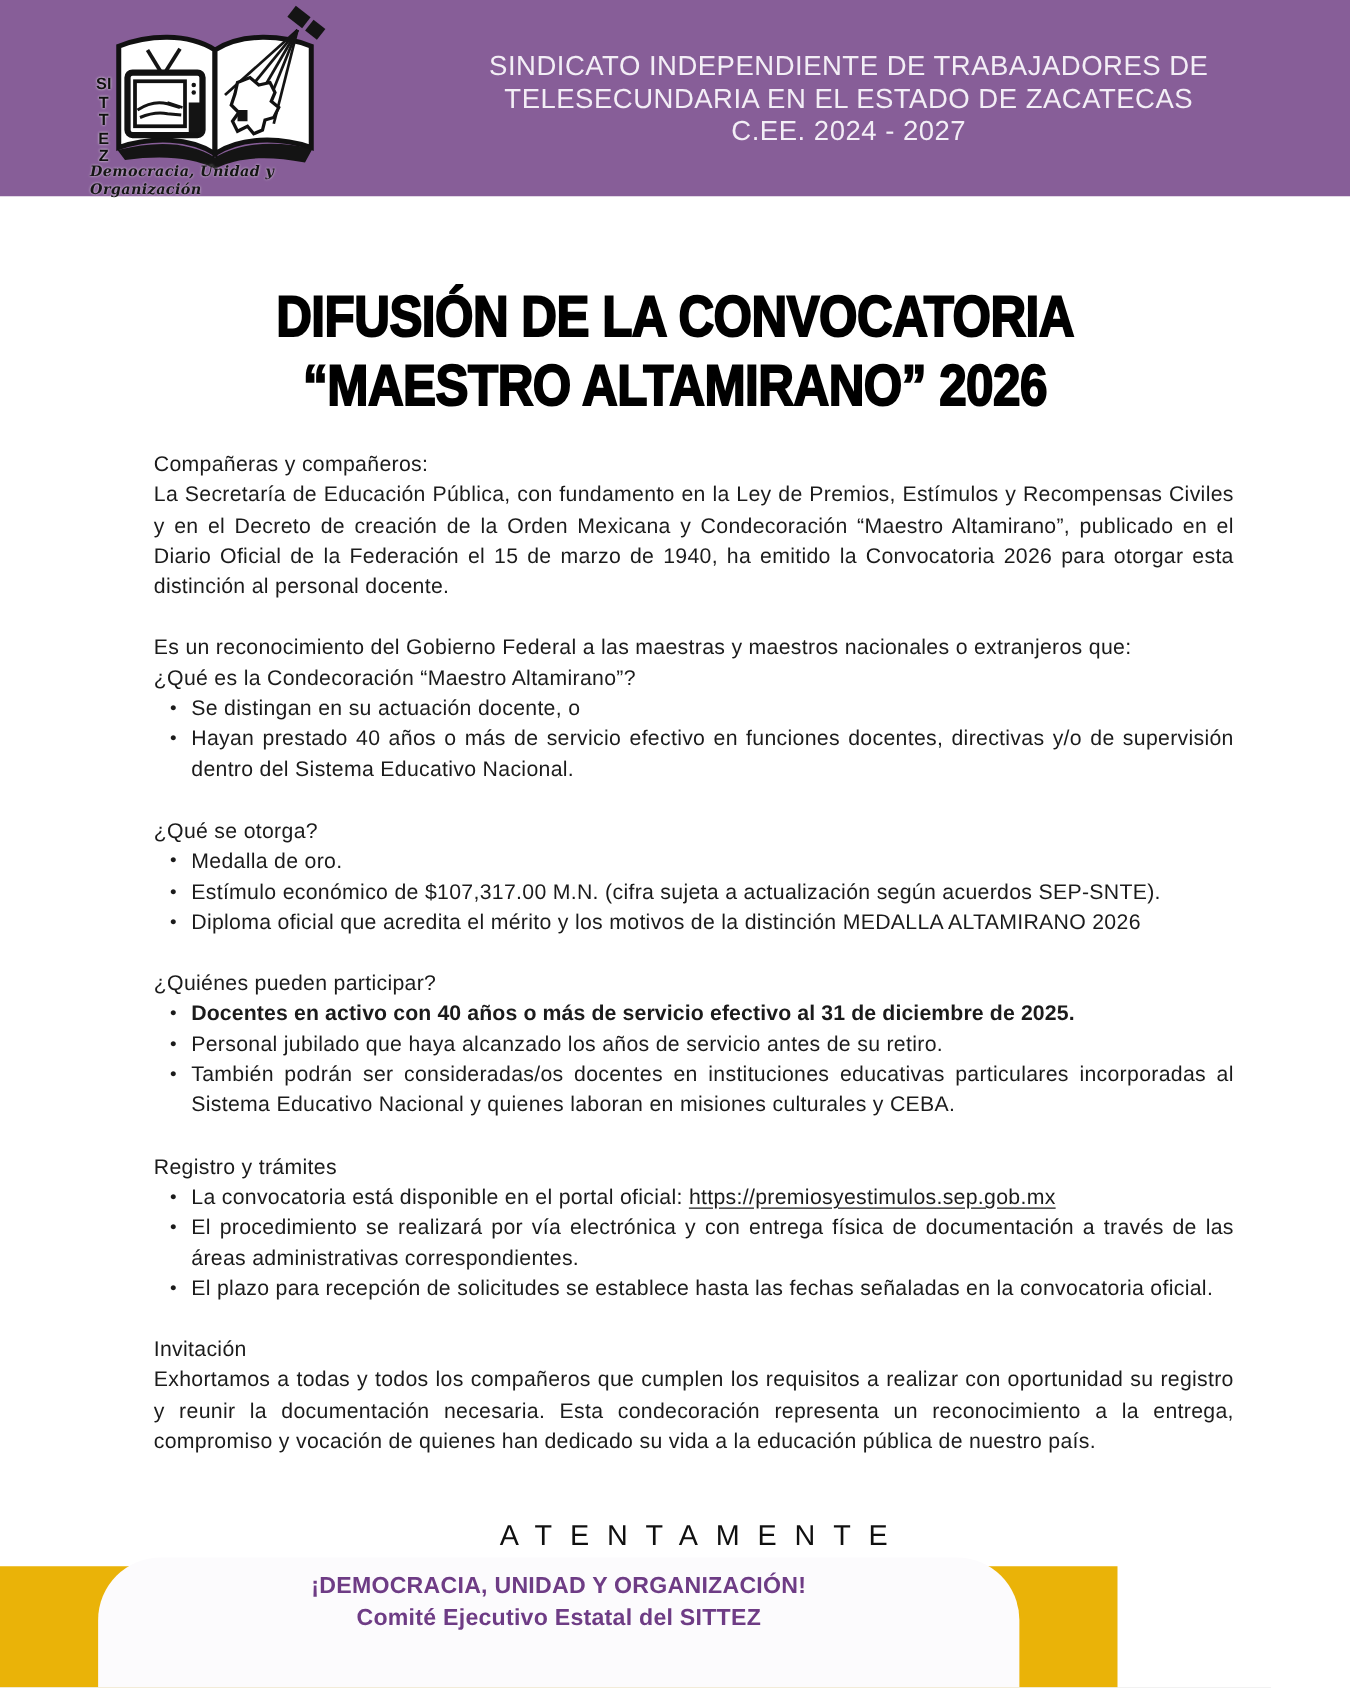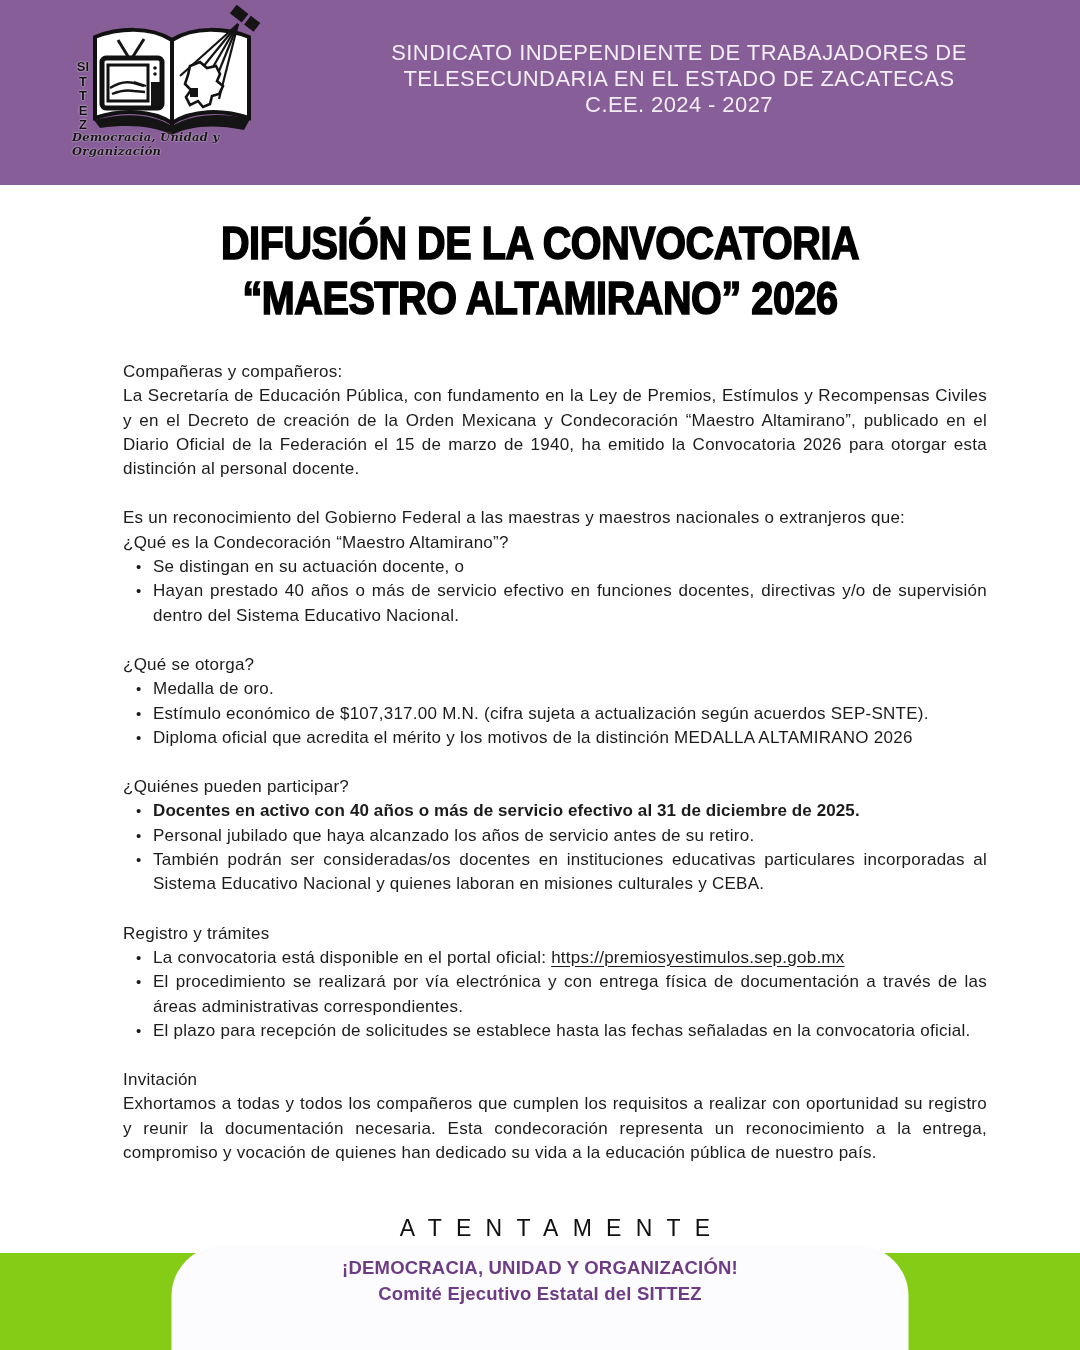--- a/index.html
+++ b/index.html
@@ -5,21 +5,21 @@
   * { margin:0; padding:0; box-sizing:border-box; }
   html,body { background:#e8e8e8; }
   .page {
     position:relative; width:1080px; height:1350px;
     background:#ffffff; overflow:hidden; margin:0 auto;
     font-family:"Liberation Sans", sans-serif; color:#1b1b1b;
   }
 
   
   .header {
-    position:absolute; top:0; left:0; width:1080px; height:185px;
+    position:absolute; top:0; left:0; width:1080px; height:157px;
     background:#875e98;
   }
   .logo-wrap { position:absolute; left:72px; top:4px; width:200px; height:152px; }
   .logo-acronym {
     position:absolute; left:4px; top:56px; width:14px;
     font-size:13px; font-weight:bold; color:#111;
     line-height:14.5px; word-break:break-all; text-align:center;
     text-shadow:0 0 2px #fff;
   }
   .logo-motto {
@@ -30,21 +30,21 @@
   }
   .org-block {
     position:absolute; left:290px; right:12px; top:0; height:157px;
     display:flex; flex-direction:column; justify-content:center; align-items:center;
     gap:4px; text-align:center;
   }
   .org-line { color:#f3eef6; font-size:22px; letter-spacing:0.4px; line-height:1.0; }
 
   
   .doc-title {
-    position:absolute; top:216px; left:0; width:1080px; text-align:center;
+    position:absolute; top:226px; left:0; width:1080px; text-align:center;
     color:#000; font-weight:900; font-size:46px; line-height:55px;
     letter-spacing:-0.5px;
   }
   .doc-title .tline { display:inline-block; transform:scaleX(0.86); -webkit-text-stroke:1.6px #000; }
 
   
   .body-col {
     position:absolute; top:360px; left:123px; width:864px;
     font-size:17px; line-height:24.3px; letter-spacing:0.25px; color:#1b1b1b;
   }
@@ -58,22 +58,22 @@
   .link { color:inherit; text-decoration:underline; text-underline-offset:3px; }
   .center-line { text-align:center; }
 
   .closing {
     margin-top:51px; text-align:center; font-size:23px; color:#101010;
     font-weight:400; letter-spacing:0.62em; text-indent:0.62em;
   }
 
   
   .footer {
-    position:absolute; bottom:0; left:0; width:1080px; height:97px;
-    background:#84cc16;
+    position:absolute; bottom:0; left:0; width:894px; height:97px;
+    background:#eab308;
   }
   .footer-card {
     position:absolute; bottom:0; left:50%; transform:translateX(-50%);
     width:737px; height:104px; background:#fcfbfd;
     border-radius:50px 50px 0 0;
     display:flex; flex-direction:column; align-items:center; justify-content:flex-start;
     padding-top:12px; gap:7px;
   }
   .footer-line { color:#6e3c85; font-weight:bold; font-size:18.5px; line-height:1.05; text-align:center; letter-spacing:0.2px; }
 

